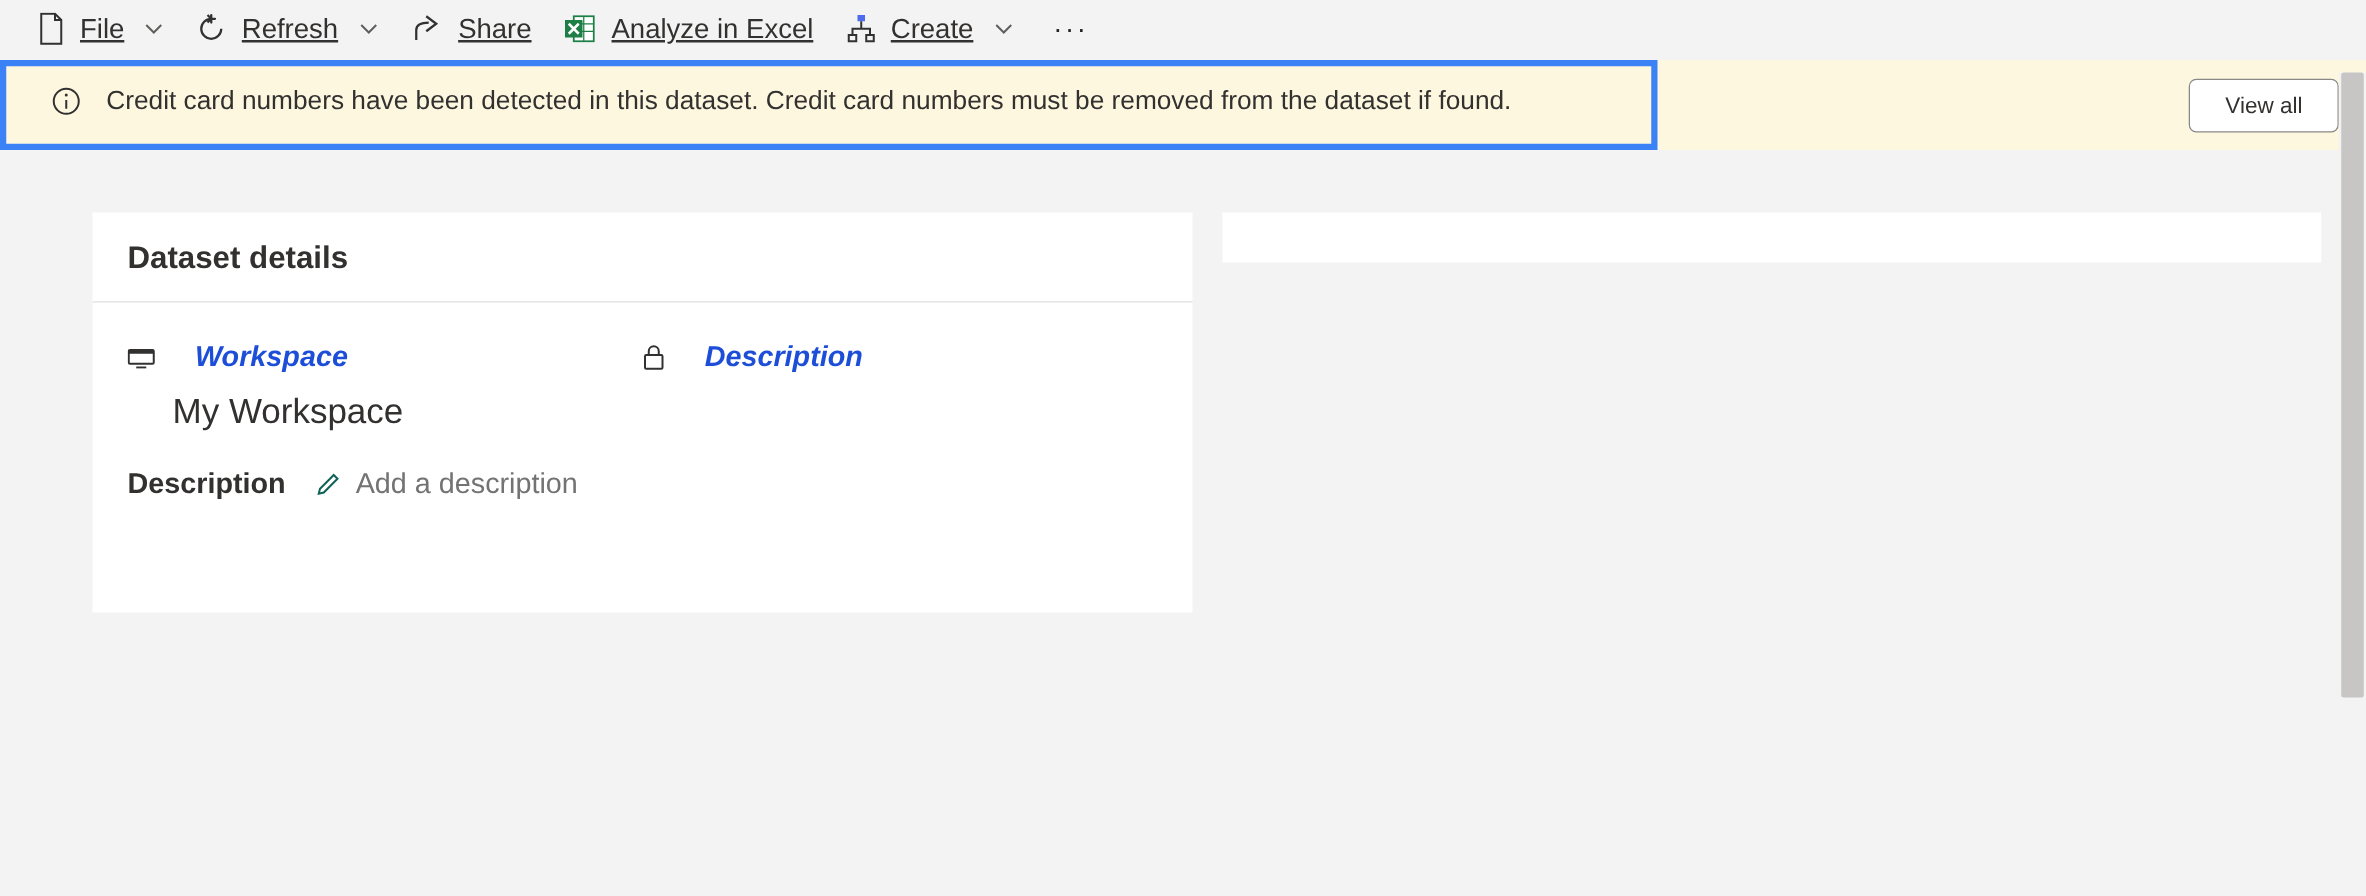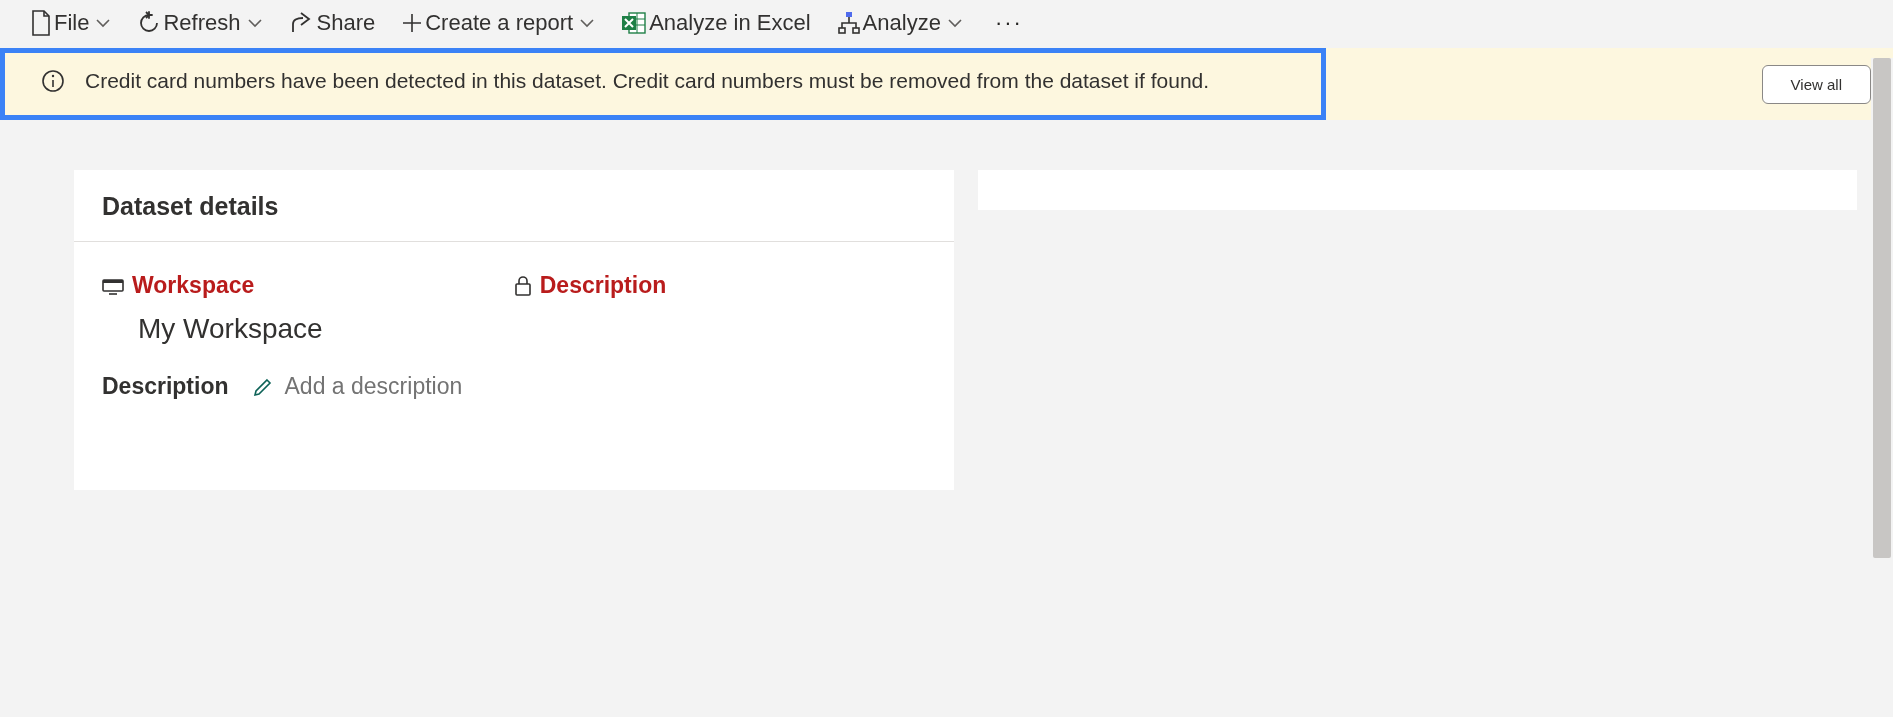--- a/index.html
+++ b/index.html
@@ -13,24 +13,25 @@
   }
   .toolbar {
     display: flex;
     align-items: center;
     padding: 10px 30px 12px 30px;
     gap: 26px;
   }
   .toolbar-item {
     display: flex;
     align-items: center;
-    gap: 2px;
+    gap: 12px;
     font-size: 22px;
     color: #323130;
     cursor: pointer;
+    text-decoration: underline;
   }
   .toolbar-item .icon { display: flex; align-items: center; }
   .chevron { margin-left: 4px; }
   .more-dots { font-size: 22px; letter-spacing: 2px; padding: 0 6px; cursor: pointer; }
 
   .banner-row {
     display: flex;
     align-items: center;
     background: #fdf7df;
     padding: 0;
@@ -53,21 +54,21 @@
     flex: 1;
     display: flex;
     justify-content: flex-end;
     padding-right: 22px;
   }
   .view-all-btn {
     background: #fff;
     border: 1px solid #8a8886;
     border-radius: 6px;
     padding: 10px 28px;
-    font-size: 15px;
+    font-size: 18px;
     color: #323130;
     cursor: pointer;
     font-family: inherit;
   }
 
   .content-area {
     padding: 50px 36px 0 74px;
     display: flex;
     gap: 24px;
   }
@@ -88,25 +89,26 @@
     display: flex;
     padding: 30px 28px 10px 28px;
     gap: 0;
   }
   .detail-col {
     flex: 1;
   }
   .detail-header {
     display: flex;
     align-items: center;
-    gap: 8px;
+    gap: 32px;
     font-size: 23px;
     font-weight: 600;
-    color: #b91c1c;
+    color: #1d4ed8;
     margin-bottom: 14px;
+    font-style: italic;
   }
   .detail-value {
     font-size: 28px;
     color: #323130;
     padding-left: 36px;
   }
   .desc-row {
     display: flex;
     align-items: center;
     gap: 24px;
@@ -183,33 +185,20 @@
   <div class="toolbar-item">
     <span class="icon">
       <svg width="26" height="22" viewBox="0 0 26 22" fill="none" stroke="#323130" stroke-width="1.8">
         <path d="M4 20 V12 Q4 6 14 6"></path>
           <path d="M12 1 L20 7 L12 13" fill="none"></path>
       </svg>
     </span>
     <span>Share</span>
   </div>
 
-  <div class="toolbar-item">
-    <span class="icon">
-      <svg width="22" height="22" viewBox="0 0 22 22" fill="none" stroke="#323130" stroke-width="1.6">
-          <path d="M11 2 V20 M2 11 H20"></path>
-        </svg>
-    </span>
-    <span>Create a report</span>
-    <span class="icon chevron">
-      <svg width="16" height="10" viewBox="0 0 16 10" fill="none" stroke="#605e5c" stroke-width="1.6">
-          <path d="M2 2 L8 8 L14 2"></path>
-        </svg>
-    </span>
-  </div>
 
   <div class="toolbar-item">
     <span class="icon">
       <svg width="26" height="24" viewBox="0 0 26 24">
         <rect x="8" y="2" width="16" height="20" fill="#fff" stroke="#1e7f46" stroke-width="1.4"></rect>
         <line x1="8" y1="8" x2="24" y2="8" stroke="#1e7f46" stroke-width="1"></line>
         <line x1="8" y1="14" x2="24" y2="14" stroke="#1e7f46" stroke-width="1"></line>
         <line x1="16" y1="2" x2="16" y2="22" stroke="#1e7f46" stroke-width="1"></line>
         <rect x="1" y="5" width="14" height="14" fill="#1e7f46"></rect>
         <path d="M4 8 L12 16 M12 8 L4 16" stroke="#fff" stroke-width="2"></path>
@@ -220,21 +209,21 @@
 
   <div class="toolbar-item">
     <span class="icon">
       <svg width="24" height="24" viewBox="0 0 24 24" fill="none" stroke="#323130" stroke-width="1.6">
         <rect x="9" y="1" width="6" height="5" fill="#4f6bed" stroke="none"></rect>
         <rect x="2" y="17" width="6" height="5"></rect>
         <rect x="16" y="17" width="6" height="5"></rect>
         <path d="M12 6 V12 M12 12 H5 V17 M12 12 H19 V17"></path>
       </svg>
     </span>
-    <span>Analyze</span>
+    <span>Create</span>
     <span class="icon chevron">
       <svg width="16" height="10" viewBox="0 0 16 10" fill="none" stroke="#605e5c" stroke-width="1.6">
           <path d="M2 2 L8 8 L14 2"></path>
         </svg>
     </span>
   </div>
 
   <div class="more-dots">···</div>
 </div>
 

